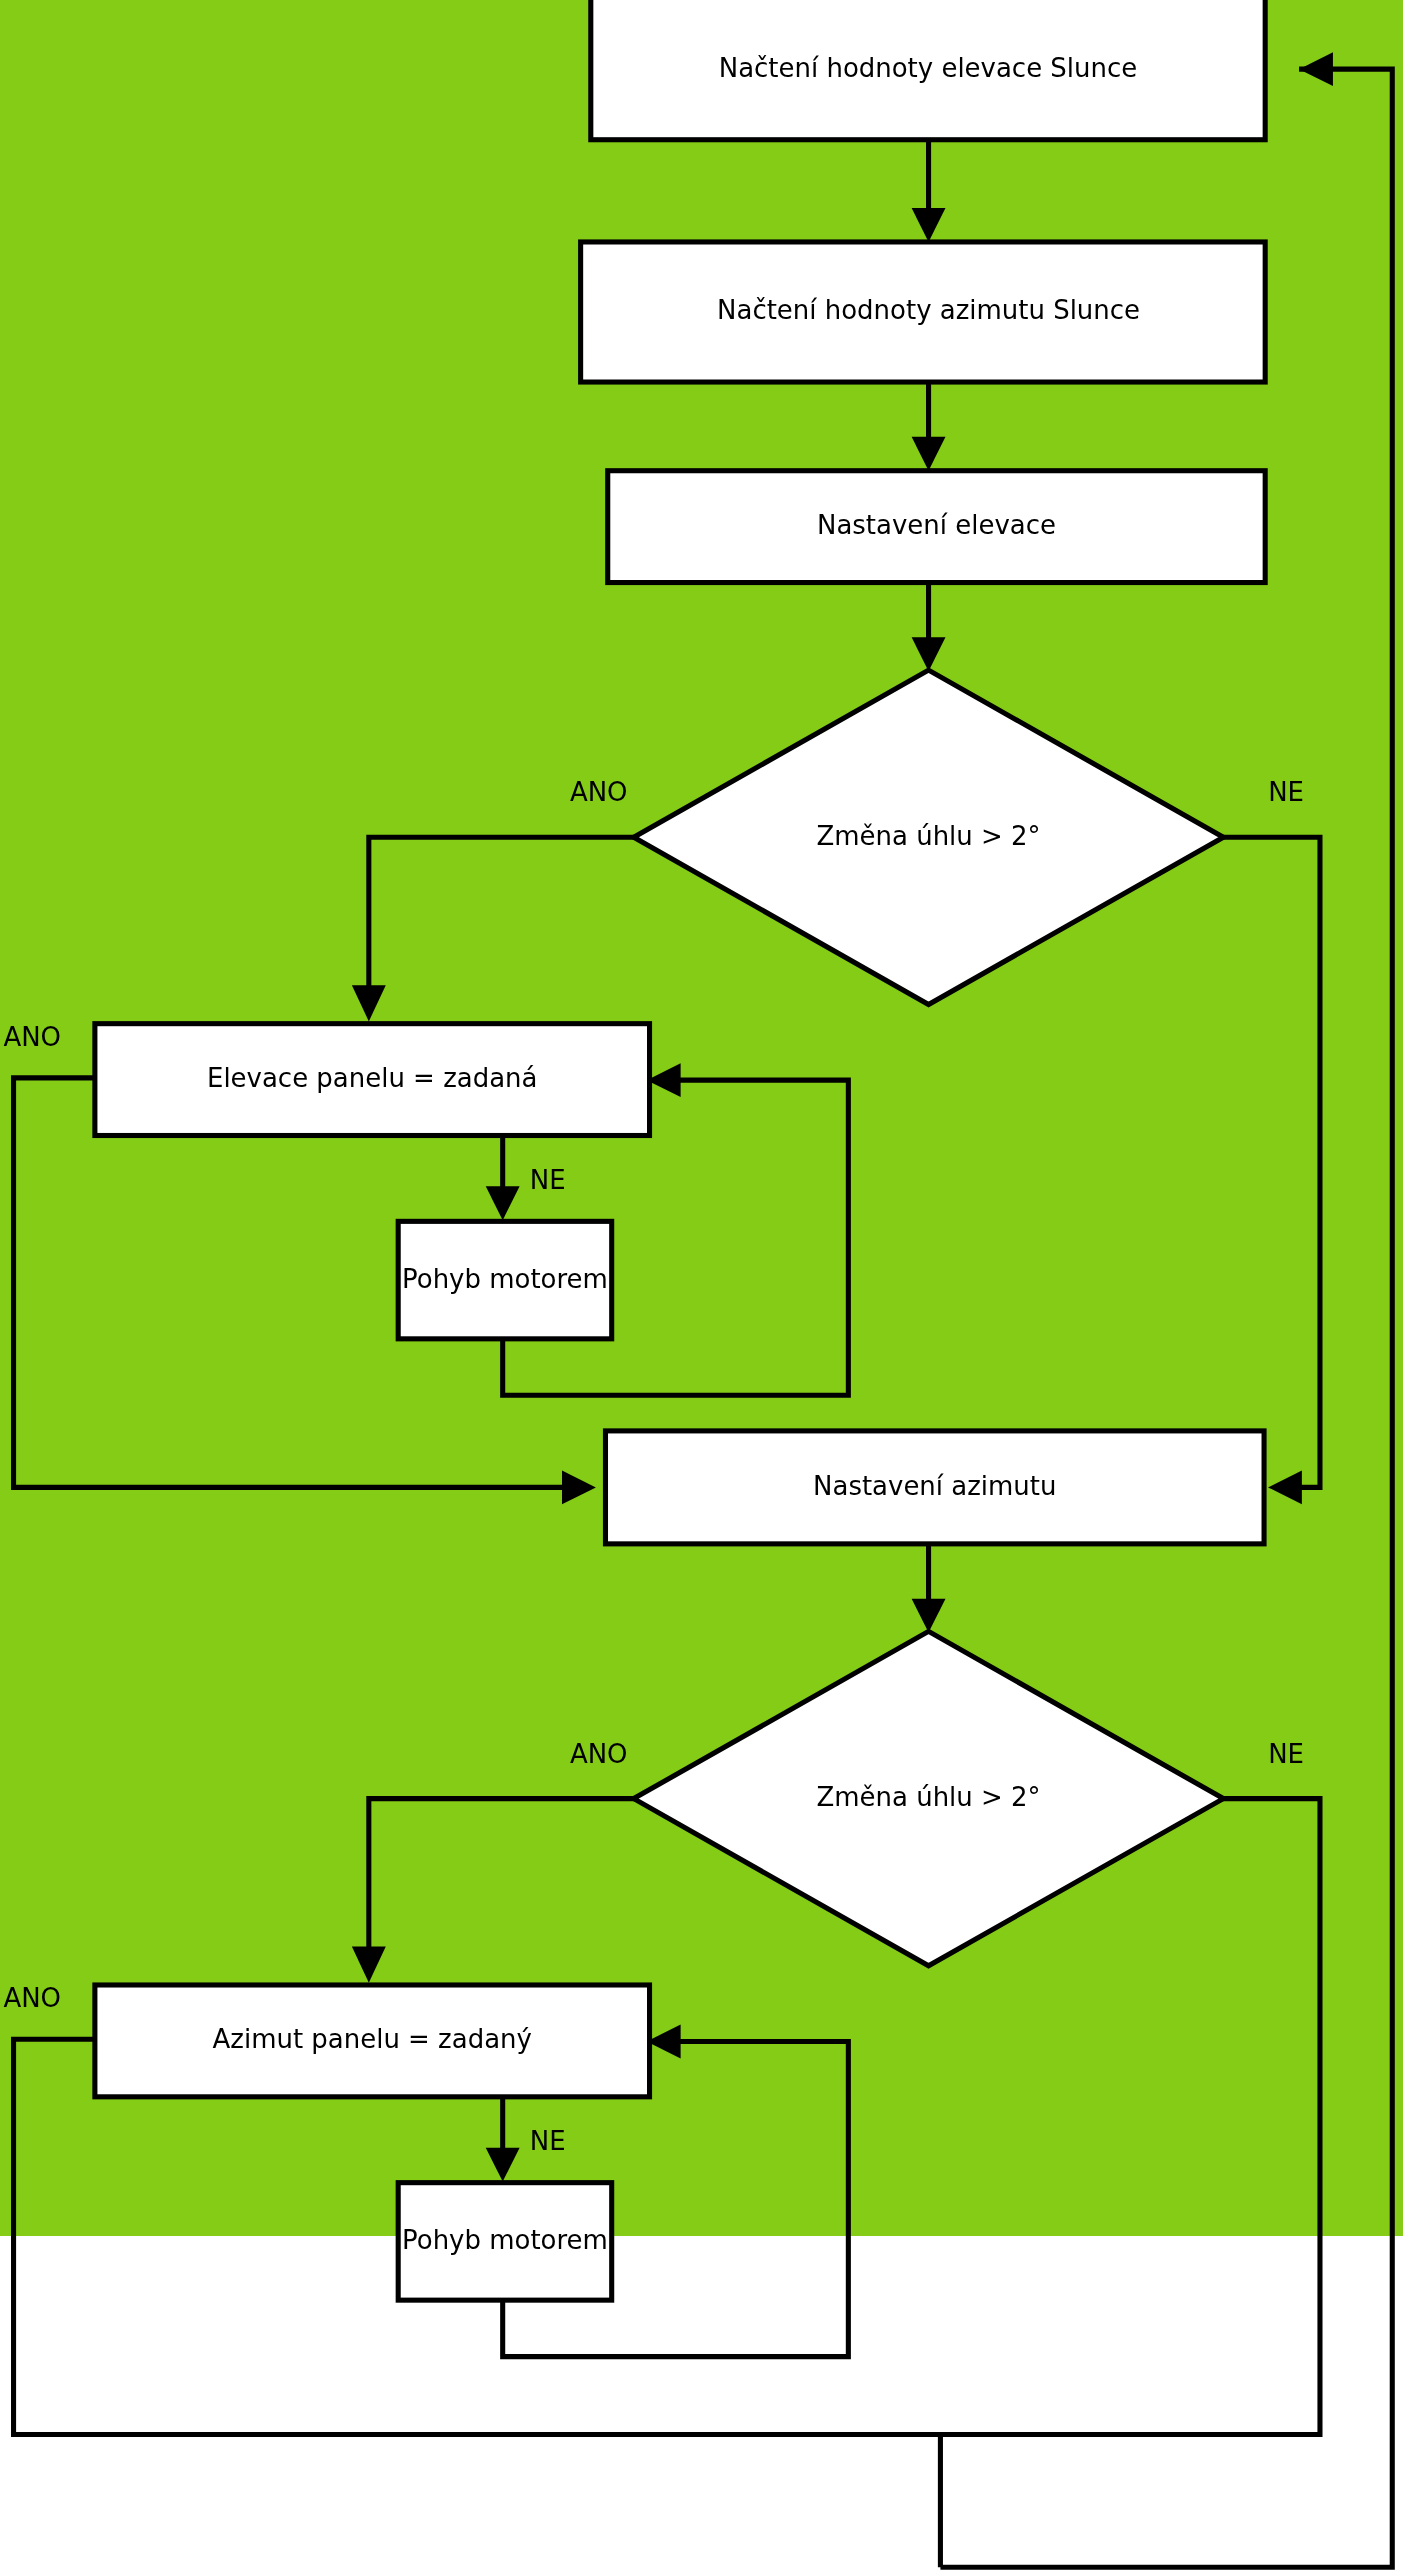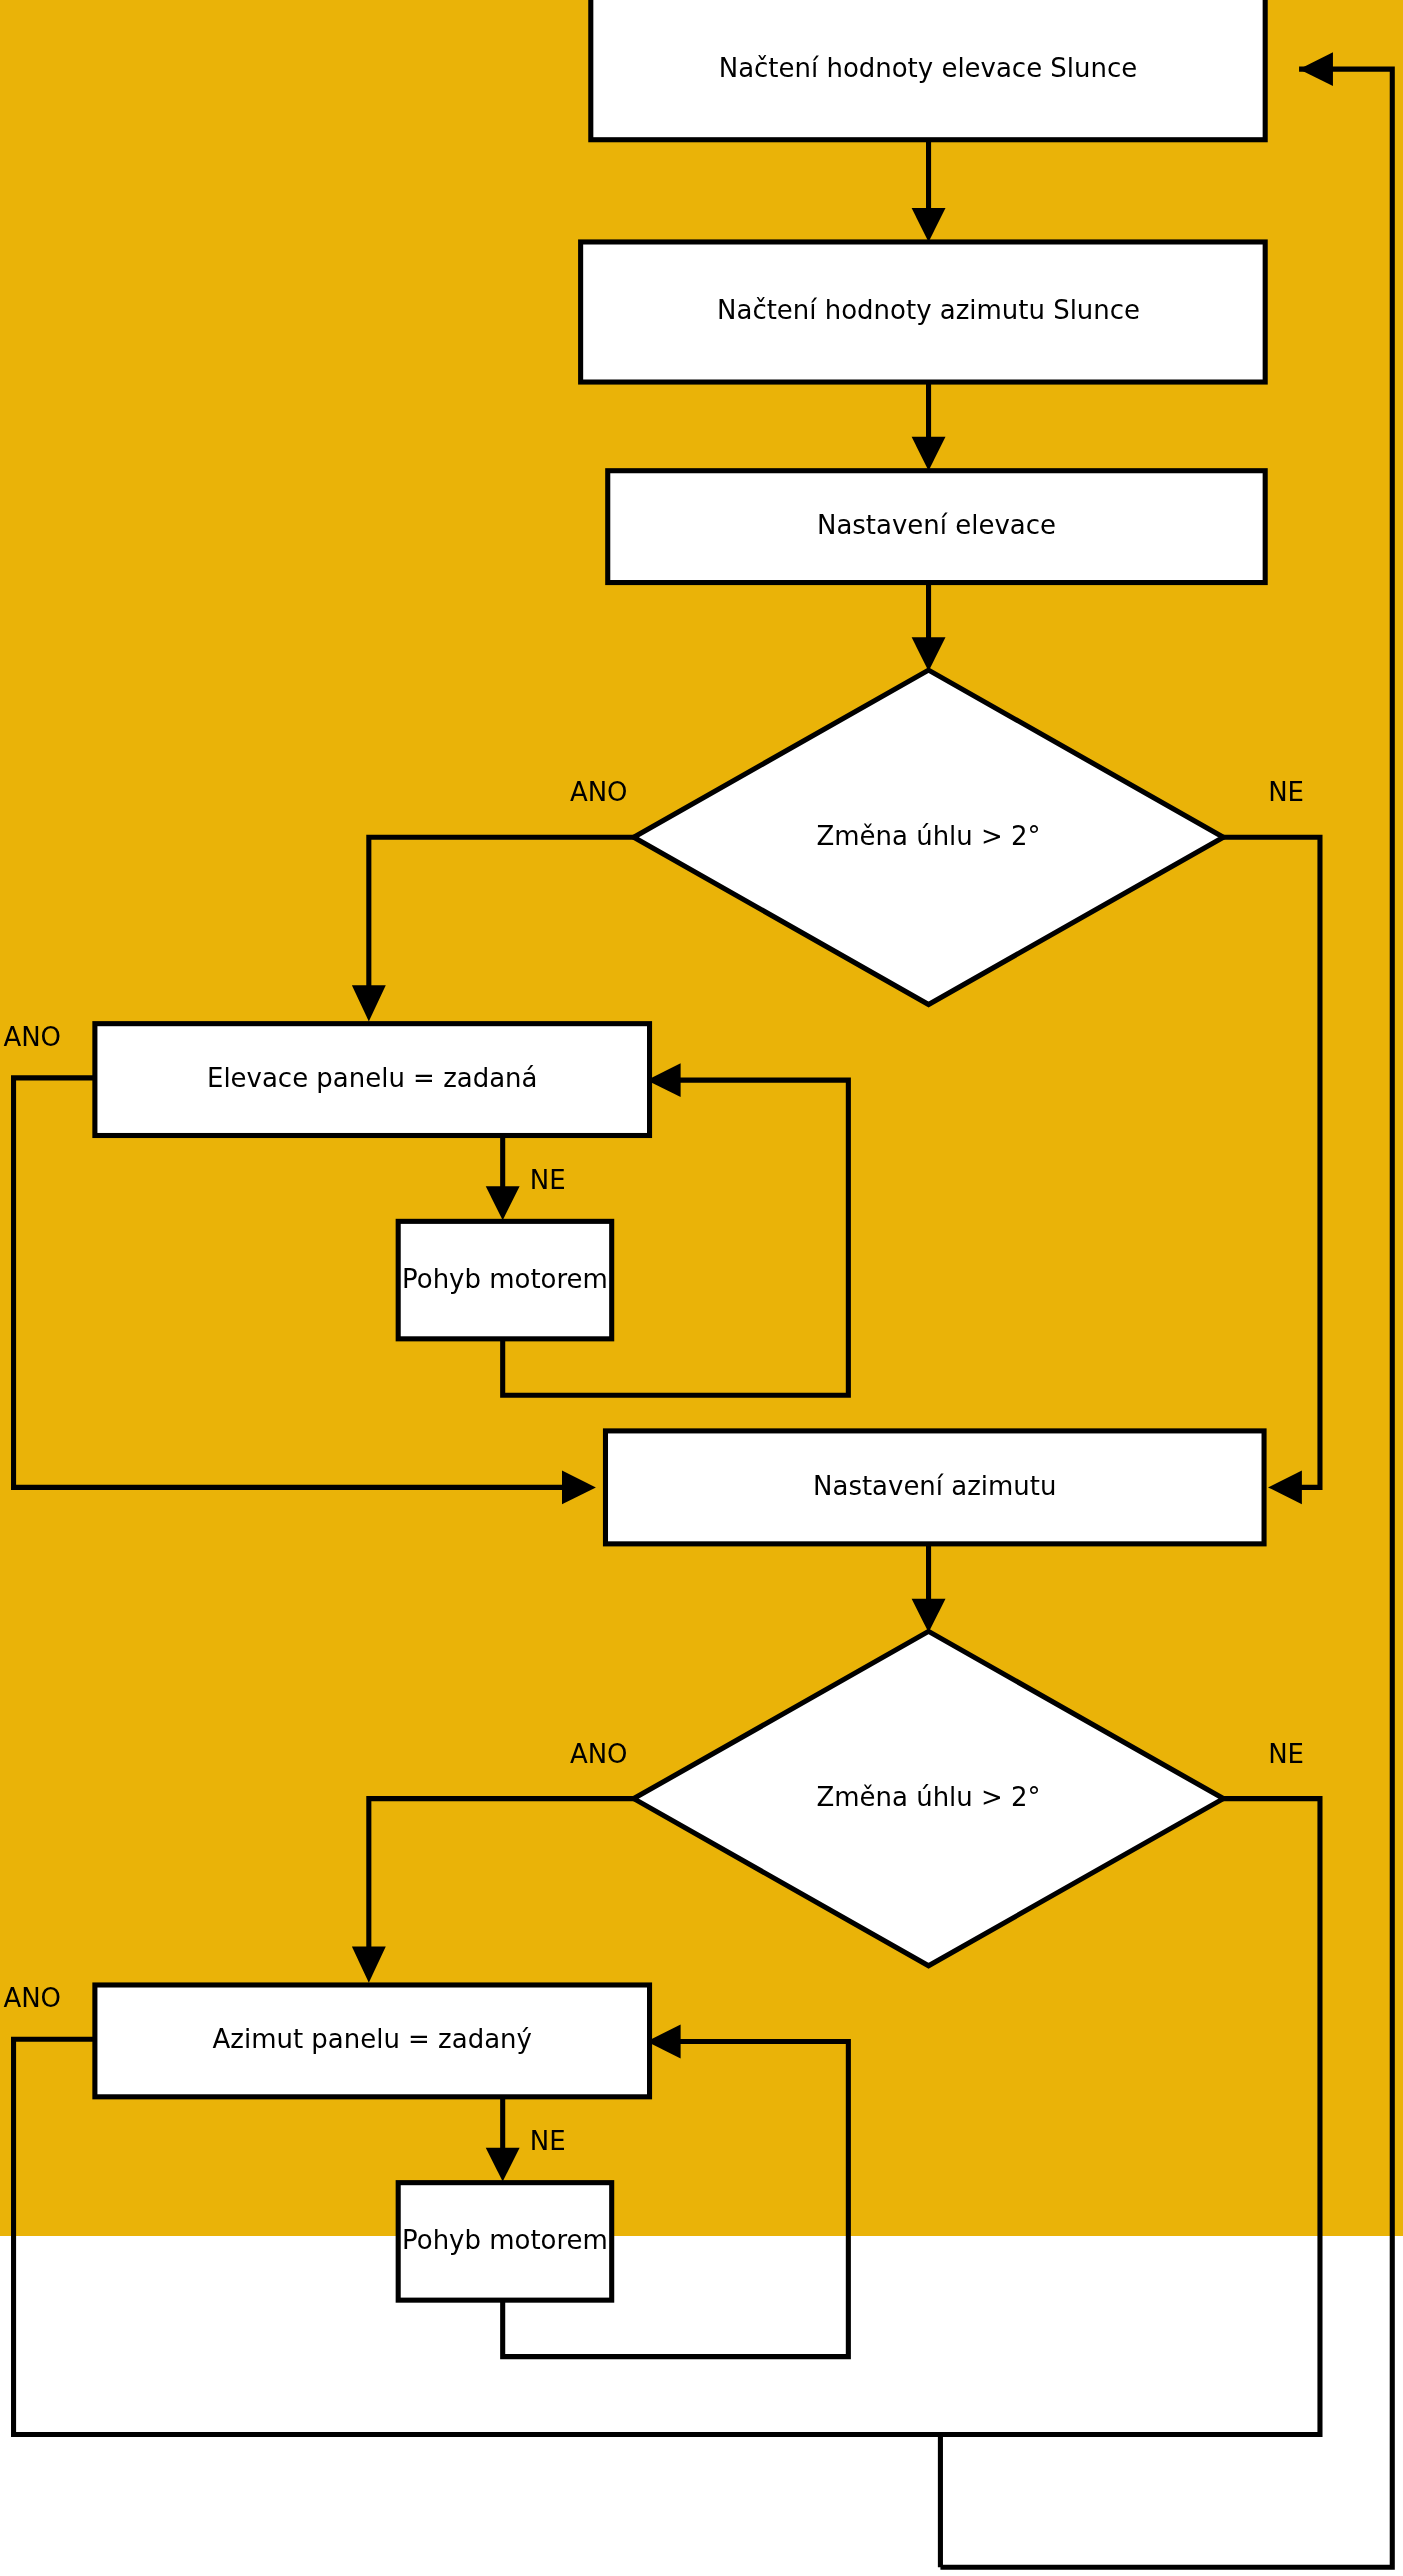--- a/index.html
+++ b/index.html
@@ -10,21 +10,21 @@
   body {
     width: 1403px;
     height: 2576px;
     font-family: "DejaVu Sans", sans-serif;
     overflow: hidden;
   }
   #flowchart-root {
     position: relative;
     width: 1403px;
     height: 2236px;
-    background: #eab308;
+    background: #84cc16;
   }
   svg.diagram {
     display: block;
     width: 1403px;
     height: 2576px;
   }
   .node-box {
     fill: #ffffff;
     stroke: #000000;
     stroke-width: 9;

